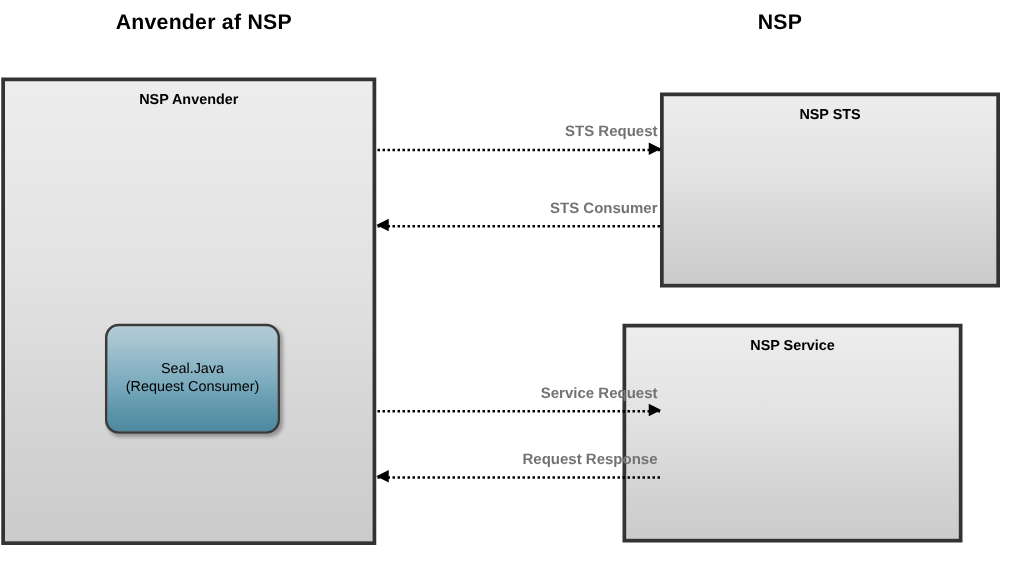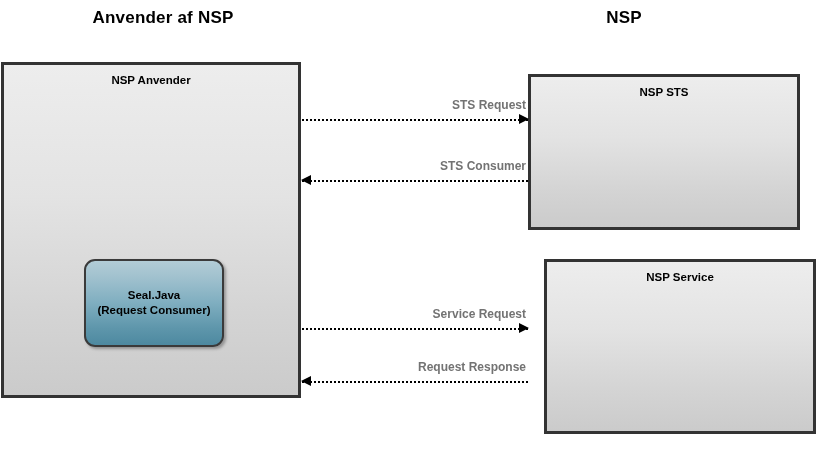--- a/index.html
+++ b/index.html
@@ -45,42 +45,42 @@
     top: 9px;
     left: 0;
     right: 0;
     text-align: center;
     font-size: 11.5px;
     font-weight: bold;
     color: #000000;
     white-space: nowrap;
   }
 
-  #box-nsp-anvender { left: 1px;   top: 62px;  width: 300px; height: 336px; }
+  #box-nsp-anvender { left: 1px;   top: 62px;  width: 300px; height: 374px; }
   #box-nsp-sts      { left: 528px; top: 74px;  width: 272px; height: 156px; }
-  #box-nsp-service  { left: 544px; top: 259px; width: 272px; height: 175px; }
+  #box-nsp-service  { left: 498px; top: 259px; width: 272px; height: 175px; }
 
   
   .component-box {
     position: absolute;
     box-sizing: border-box;
     border: 2px solid #3a3a3a;
     border-radius: 11px;
     background: linear-gradient(to bottom, #b2ccd6 0%, #a2c2cf 18%, #7faec0 50%, #5e96ab 80%, #4d89a0 100%);
     box-shadow: 2px 2px 3px rgba(0,0,0,0.30);
     display: flex;
     flex-direction: column;
     align-items: center;
     justify-content: center;
     text-align: center;
     line-height: 1.32;
   }
   .component-line {
     font-size: 11.5px;
-    font-weight: bold;
+    font-weight: normal;
     color: #000000;
     white-space: nowrap;
   }
 
   #comp-service-consumer { left: 80px;  top: 194px; width: 140px; height: 88px; }
 
   
   .flow { position: absolute; }
   .flow-line {
     position: absolute;

